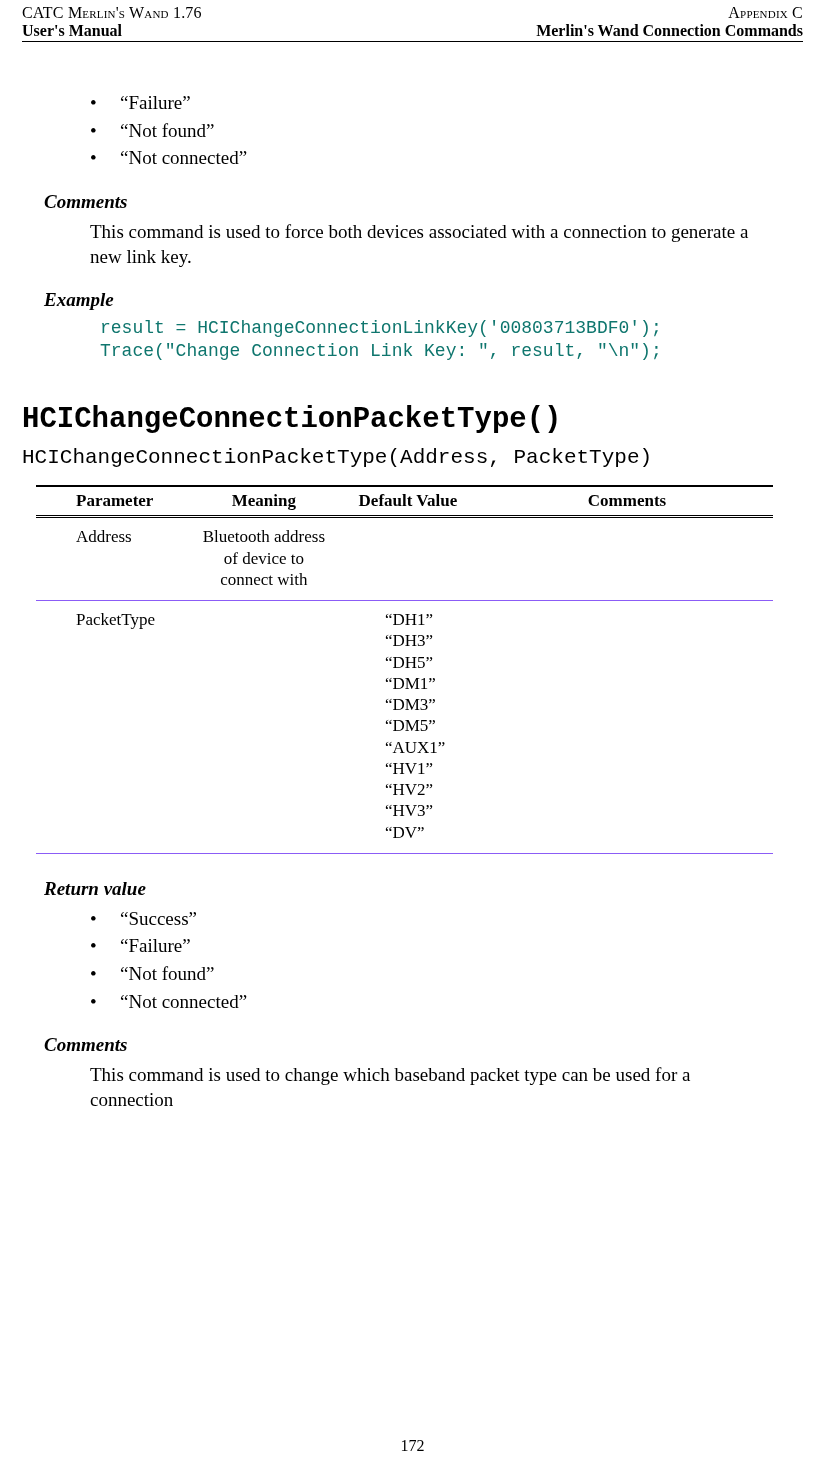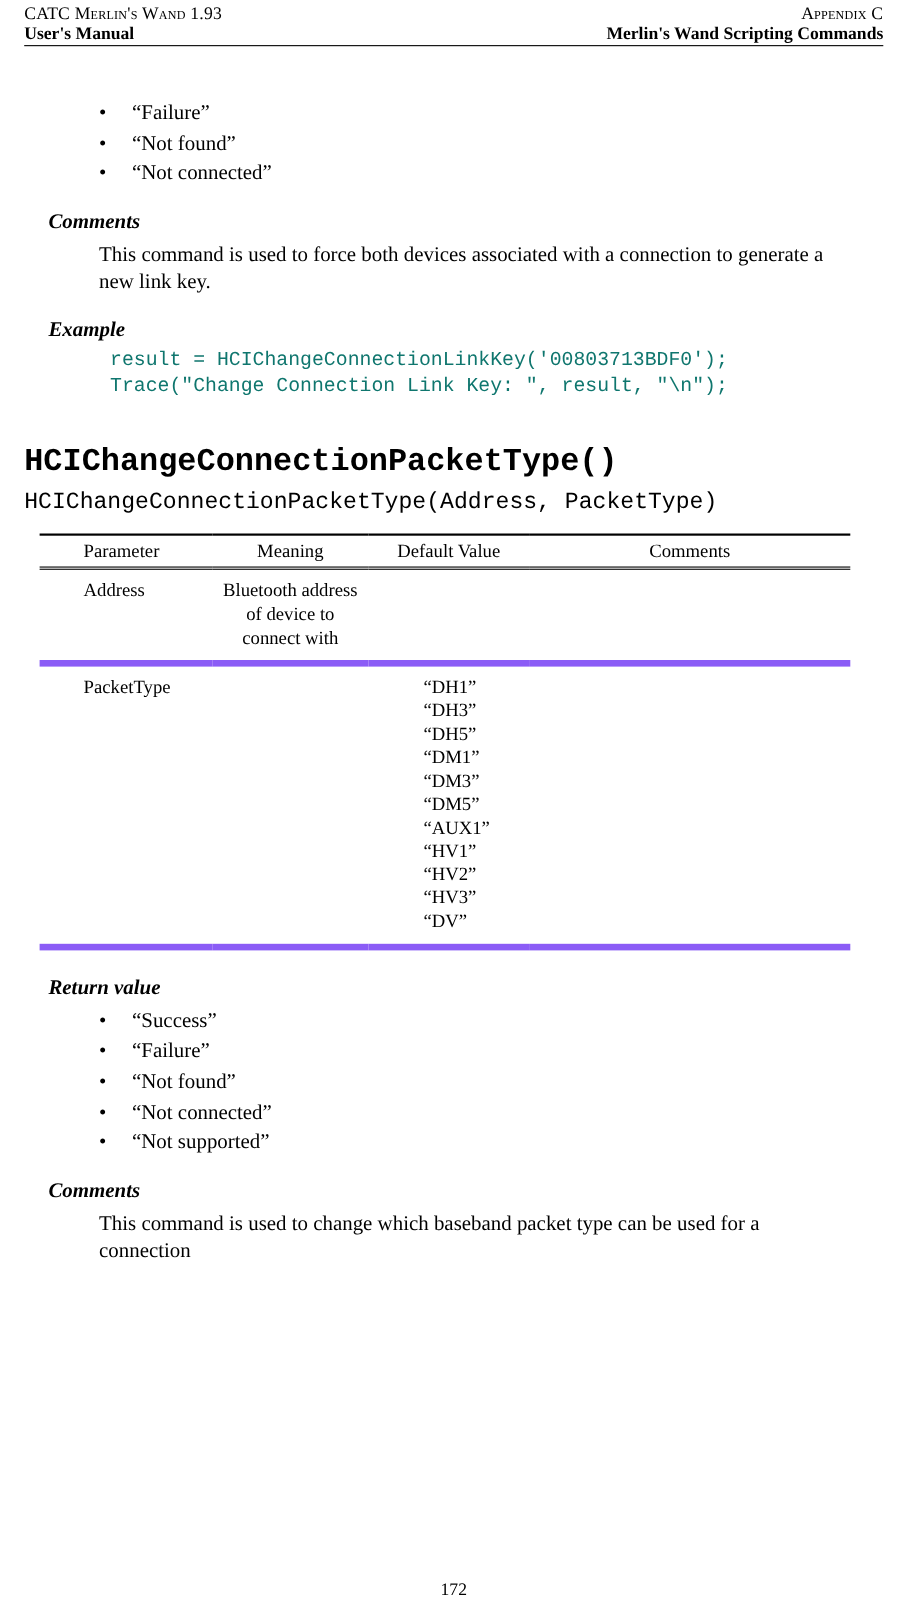--- a/index.html
+++ b/index.html
@@ -94,27 +94,27 @@
   }
   table.params {
     width: 100%;
     border-collapse: collapse;
     font-size: 17px;
     margin-left: -8px;
   }
   table.params thead th {
     border-top: 2px solid #000;
     border-bottom: 3px double #000;
-    font-weight: normal;
+    font-weight: bold;
     padding: 4px 6px 4px 6px;
     text-align: center;
   }
   table.params thead th:first-child { text-align: left; padding-left: 40px;}
   table.params tbody td {
-    border-bottom: 6px solid #8b5cf6;
+    border-bottom: 1px solid #8b5cf6;
     padding: 8px 6px 10px 6px;
     vertical-align: top;
     text-align: center;
     line-height: 1.25;
   }
   table.params tbody td:first-child { text-align: left; padding-left: 40px;}
   .default-col { white-space: pre; text-align: left !important; padding-left: 50px !important;}
   .footer-pagenum {
     position: absolute;
     bottom: 10px;
@@ -123,26 +123,26 @@
     text-align: center;
     font-size: 16px;
   }
 </style>
 </head>
 <body>
 
 <div class="page">
   <div class="running-head">
     <div class="left">
-      <div class="line1">CATC Merlin's Wand 1.93</div>
+      <div class="line1">CATC Merlin's Wand 1.76</div>
       <div class="line2">User's Manual</div>
     </div>
     <div class="right">
       <div class="line1">Appendix C</div>
-      <div class="line2">Merlin's Wand Scripting Commands</div>
+      <div class="line2">Merlin's Wand Connection Commands</div>
     </div>
   </div>
   <hr class="rule">
 
   <div class="content">
 
     <ul class="bullets">
       <li>“Failure”</li>
       <li>“Not found”</li>
       <li>“Not connected”</li>
@@ -192,21 +192,20 @@
         </tr>
       </tbody>
     </table>
 
     <div class="subhead" style="margin-top:24px;">Return value</div>
     <ul class="bullets">
       <li>“Success”</li>
       <li>“Failure”</li>
       <li>“Not found”</li>
       <li>“Not connected”</li>
-      <li>“Not supported”</li>
     </ul>
 
     <div class="subhead">Comments</div>
     <p class="body-para">This command is used to change which baseband packet type can be used for a connection</p>
 
   </div>
 </div>
 
 <div class="footer-pagenum">172</div>
 

